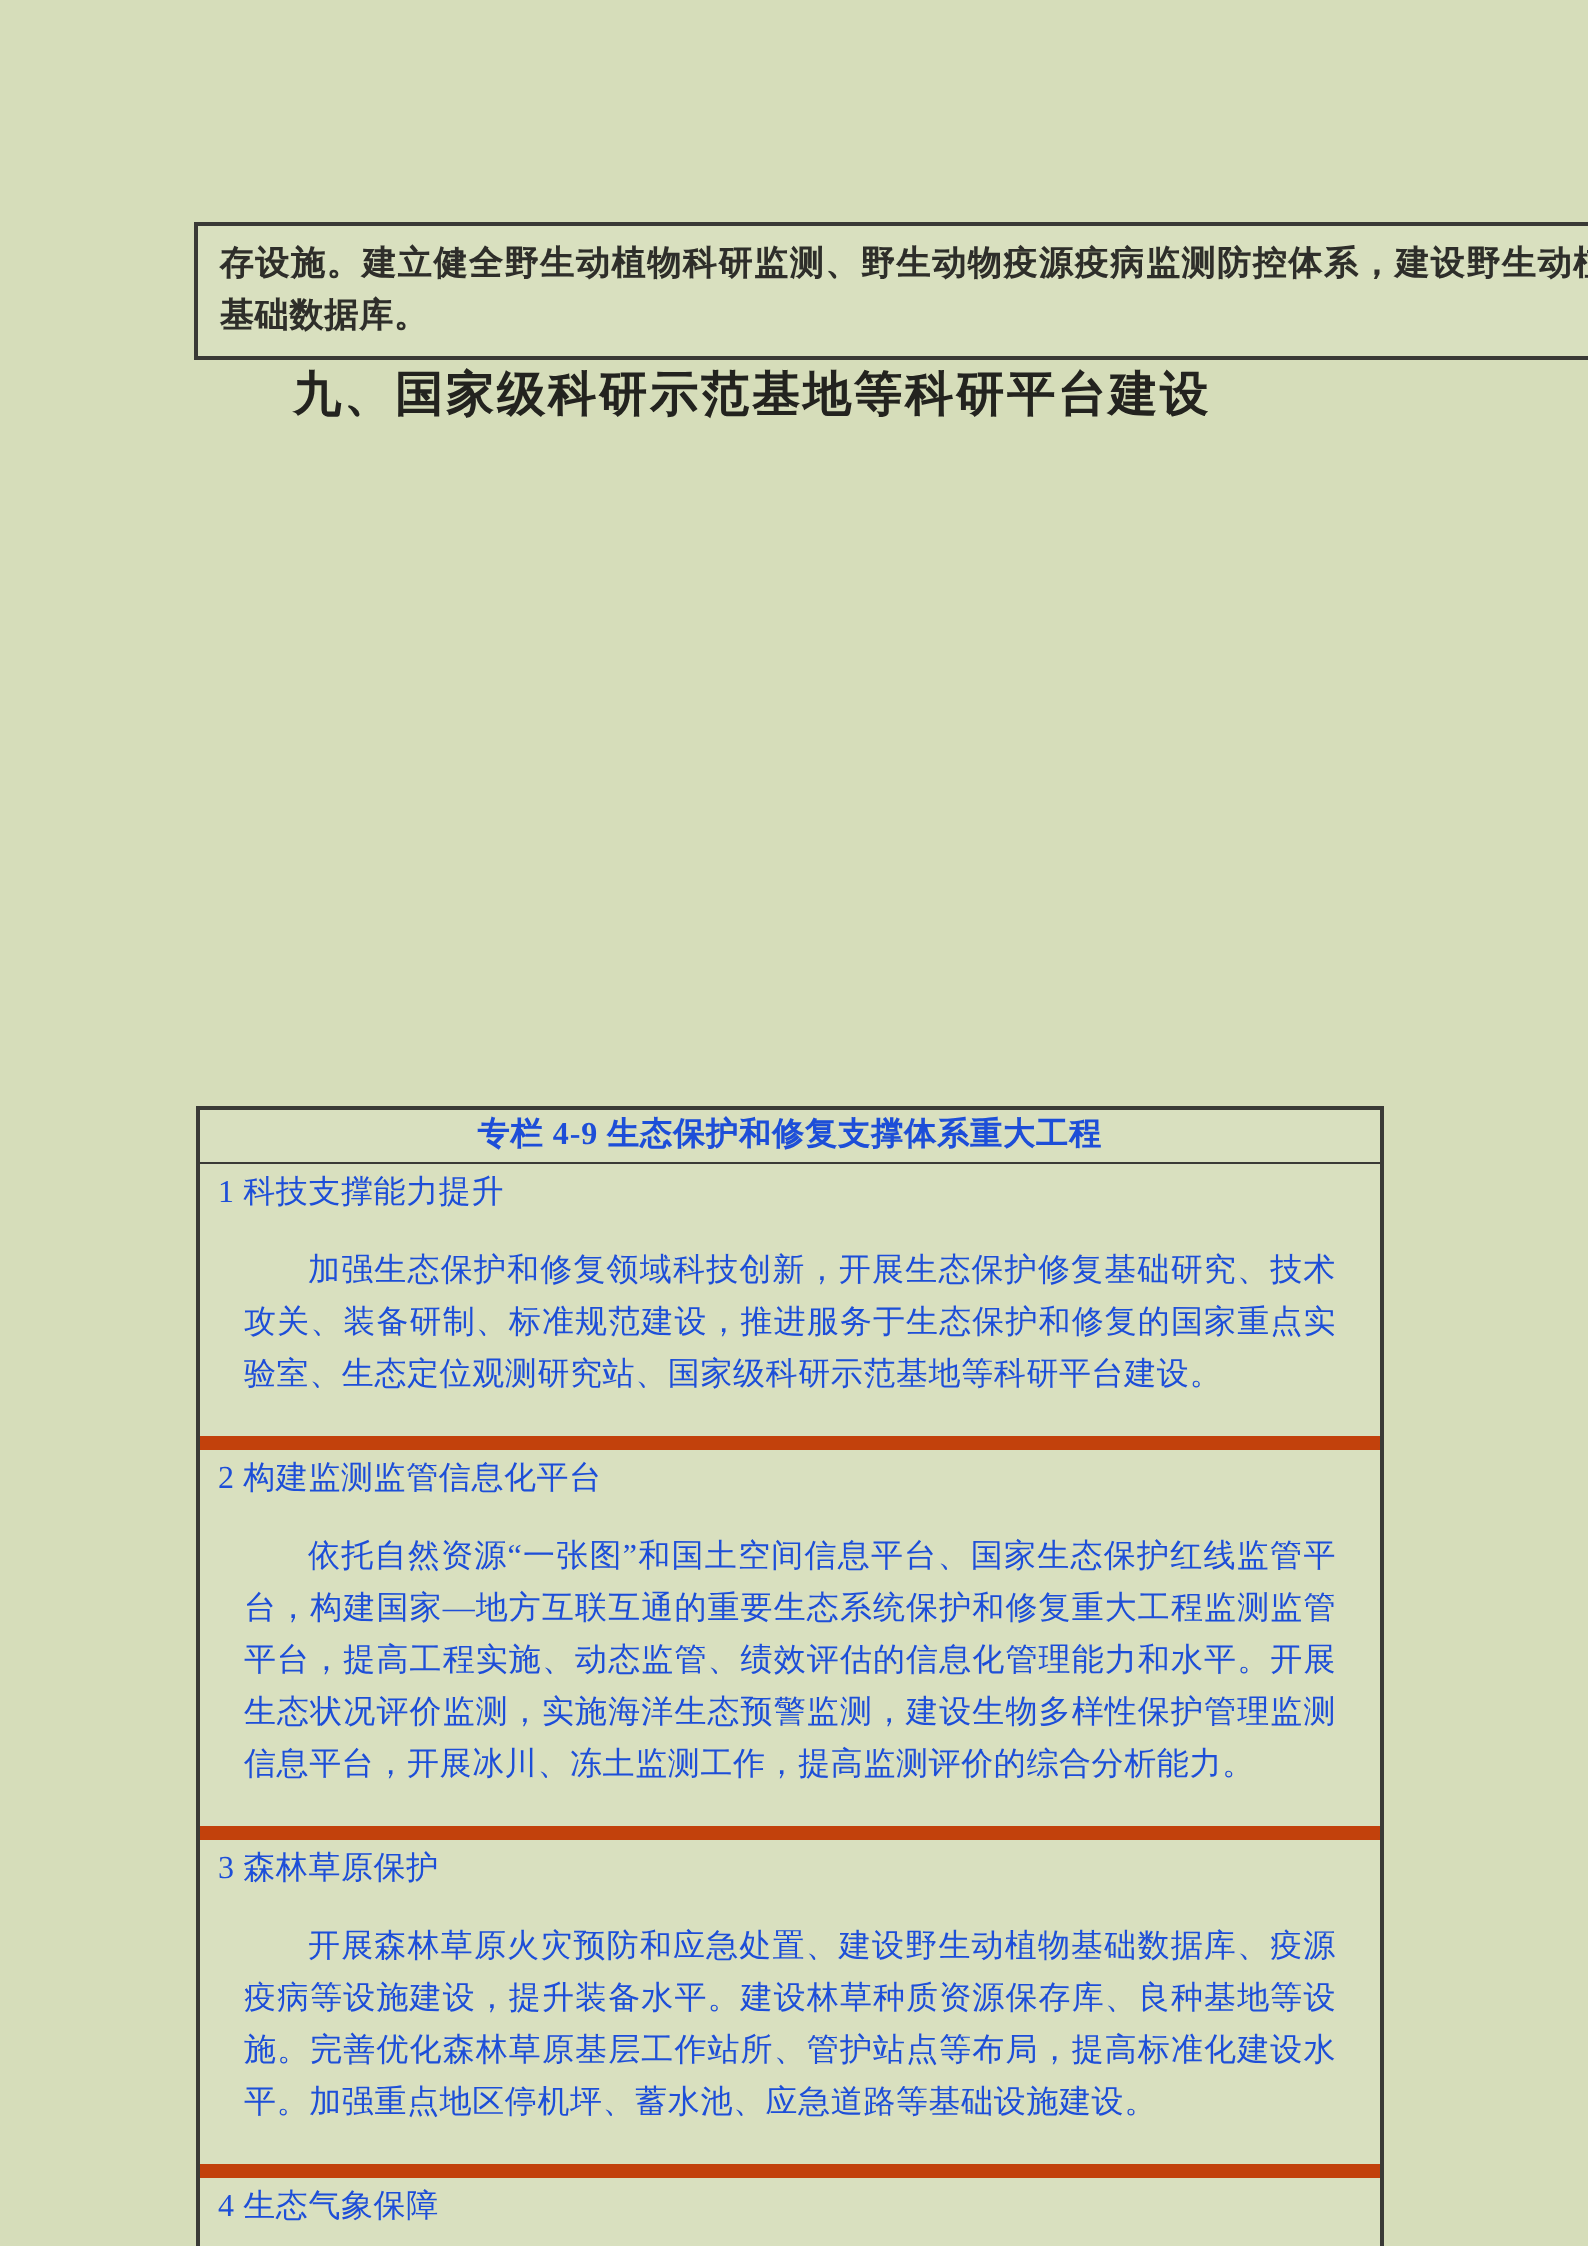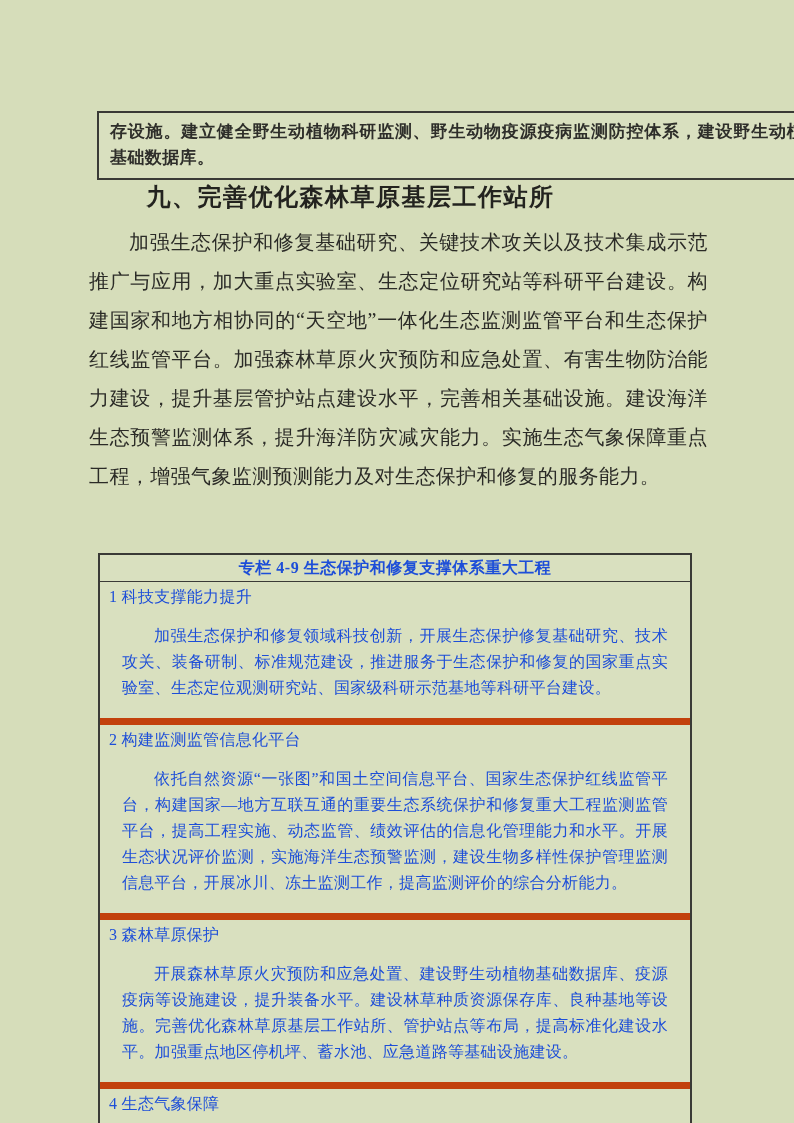--- a/index.html
+++ b/index.html
@@ -90,23 +90,22 @@
 </style>
 </head>
 <body>
 
 <div class="page">
 
   <div class="carryover-box">
     <p>存设施。建立健全野生动植物科研监测、野生动物疫源疫病监测防控体系，建设野生动植物基础数据库。</p>
   </div>
 
-  <h2 class="heading">九、完善优化森林草原基层工作站所</h2>
+  <h2 class="heading">九、国家级科研示范基地等科研平台建设</h2>
 
-  <p class="para">加强生态保护和修复基础研究、关键技术攻关以及技术集成示范推广与应用，加大重点实验室、生态定位研究站等科研平台建设。构建国家和地方相协同的“天空地”一体化生态监测监管平台和生态保护红线监管平台。加强森林草原火灾预防和应急处置、有害生物防治能力建设，提升基层管护站点建设水平，完善相关基础设施。建设海洋生态预警监测体系，提升海洋防灾减灾能力。实施生态气象保障重点工程，增强气象监测预测能力及对生态保护和修复的服务能力。</p>
 
   <div class="panel">
     <div class="panel-title">专栏 4-9 生态保护和修复支撑体系重大工程</div>
 
     <div class="panel-row">
       <p class="row-title">1 科技支撑能力提升</p>
       <p class="row-body">加强生态保护和修复领域科技创新，开展生态保护修复基础研究、技术攻关、装备研制、标准规范建设，推进服务于生态保护和修复的国家重点实验室、生态定位观测研究站、国家级科研示范基地等科研平台建设。</p>
     </div>
 
     <div class="panel-row">

